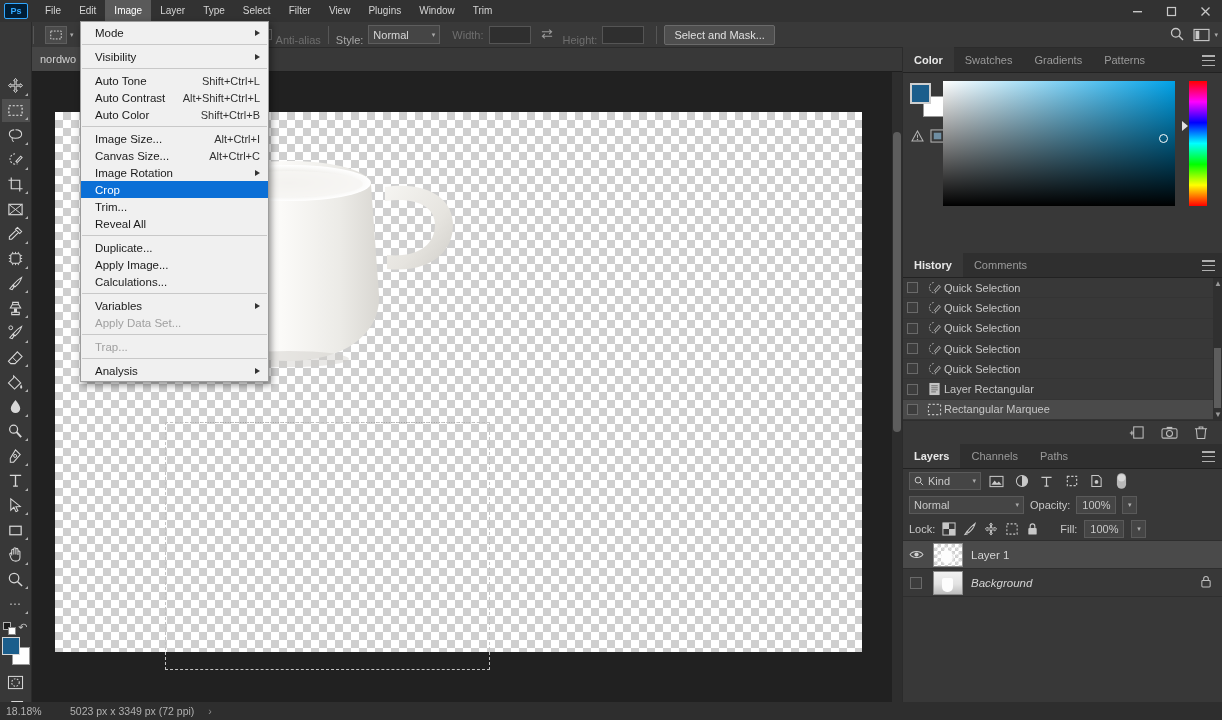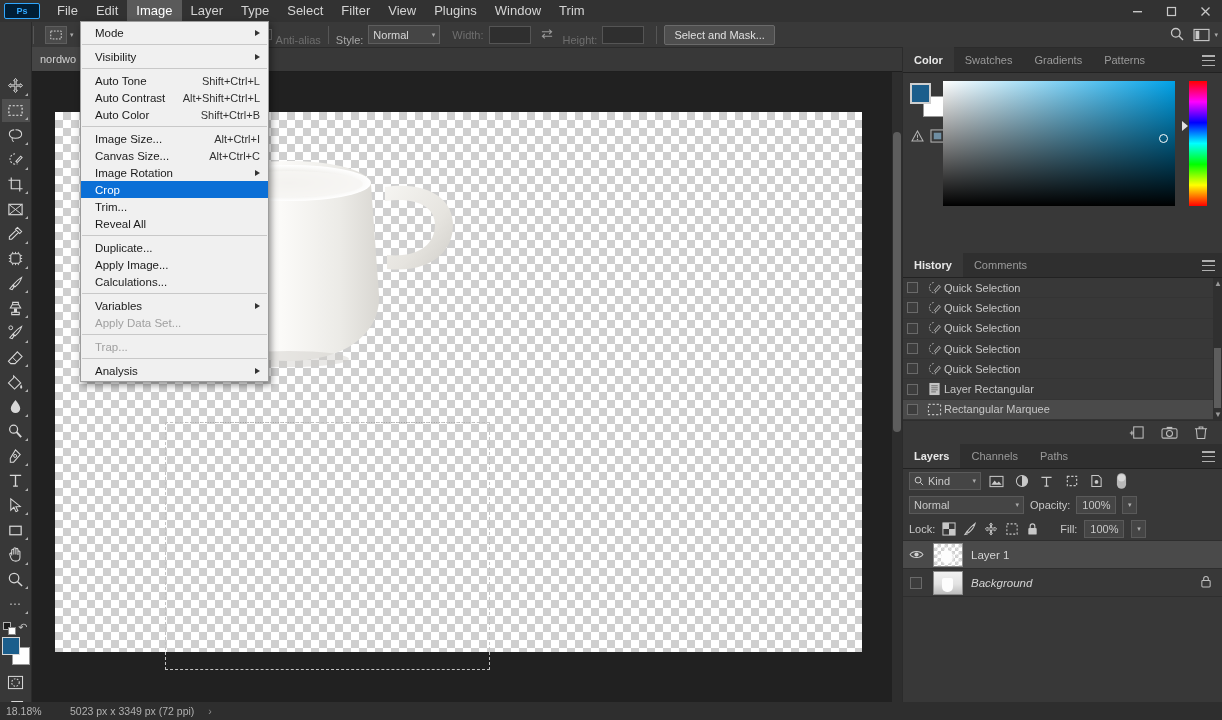--- a/index.html
+++ b/index.html
@@ -13,27 +13,27 @@
     user-select: none;
   }
   #app { position: relative; width: 1222px; height: 720px; }
 
   
   #titlebar {
     position: absolute; left: 0; top: 0; width: 1222px; height: 22px;
     background: #323232; display: flex; align-items: center;
   }
   .ps-logo {
-    width: 36px; height: 16px; margin-left: 4px; margin-right: 8px;
+    width: 24px; height: 16px; margin-left: 4px; margin-right: 8px;
     background: #001e36; border: 1px solid #31a8ff; border-radius: 2px;
     color: #31a8ff; font-size: 9px; font-weight: bold;
     display: flex; align-items: center; justify-content: center;
   }
   .menu-item {
-    padding: 0 9px; height: 22px; line-height: 22px; font-size: 13px;
+    padding: 0 9px; height: 22px; line-height: 22px; font-size: 10px;
     color: #d4d4d4; cursor: default; white-space: nowrap;
   }
   .menu-item.active { background: #5a5a5a; color: #fff; }
   #wincontrols { position: absolute; right: 0; top: 0; display: flex; height: 22px; }
   .wbtn {
     width: 34px; height: 22px; display: flex; align-items: center; justify-content: center;
     color: #c0c0c0;
   }
 
   

